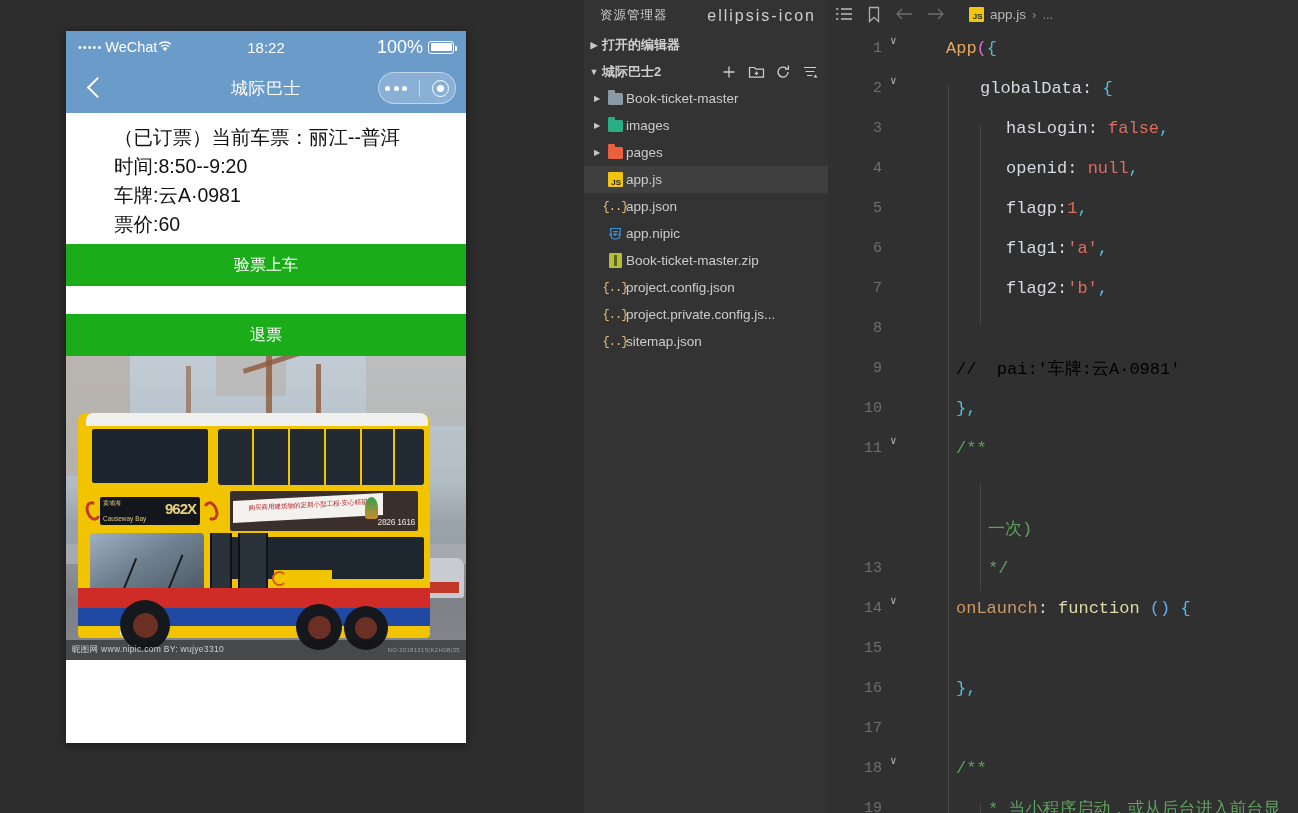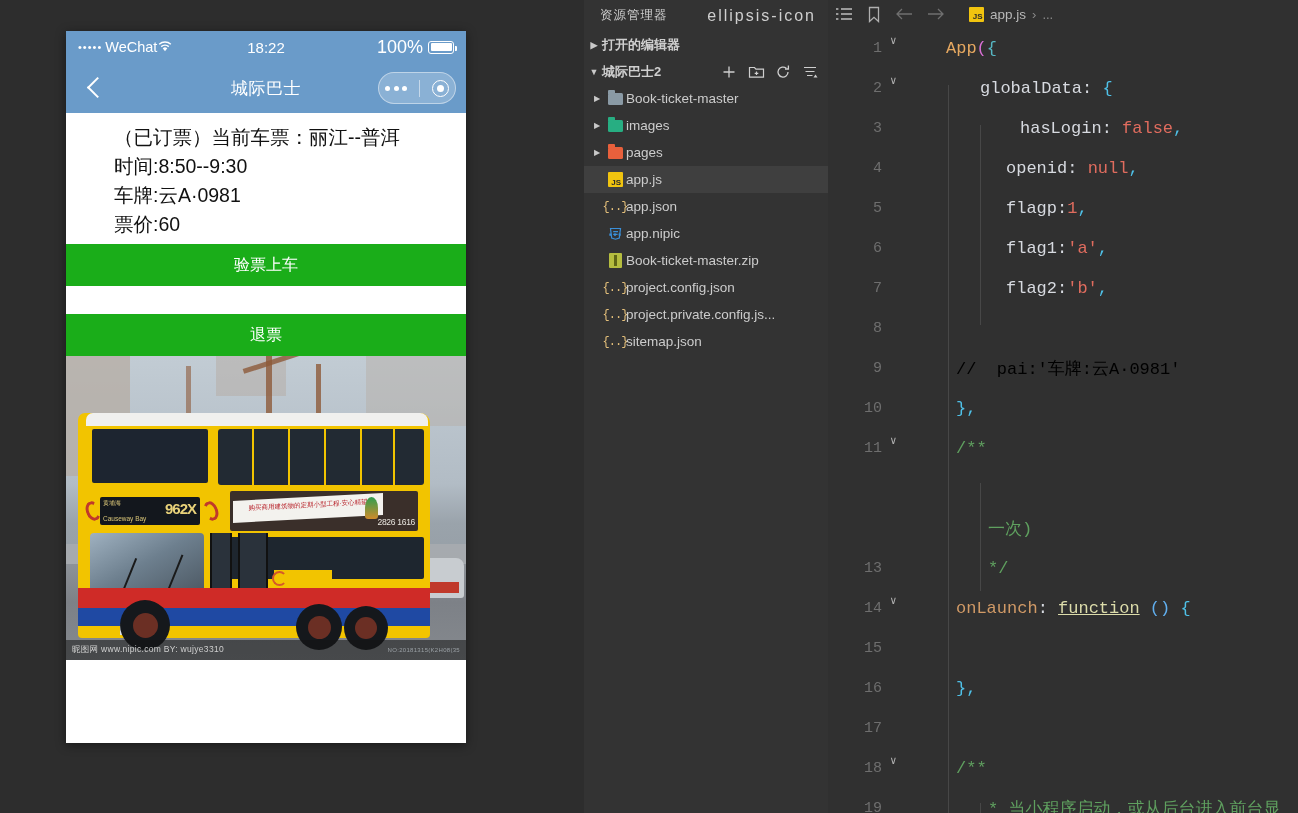--- a/index.html
+++ b/index.html
@@ -233,21 +233,21 @@
   .ln {
     position:absolute; left:0; width:54px; text-align:right; color:#6e6e6e; font-size:15px;
   }
   .fold {
     position:absolute; left:62px; top:6px; width:14px; color:#b0b0b0; font-size:11px; cursor:pointer;
   }
   .code-text {
     position:absolute; left:118px; font-size:17px; white-space:pre; letter-spacing:0px;
   }
   .guide { position:absolute; width:1px; background:#474747; }
-  .tok-fn { color:#dcdcaa;text-decoration:underline; }
+  .tok-fn { color:#dcdcaa; }
   .tok-app { color:#e6a860; }
   .tok-paren { color:#da70d6; }
   .tok-brace { color:#56b6c2; }
   .tok-brace2 { color:#4fc1e8; }
   .tok-prop { color:#d7dae0; }
   .tok-kw { color:#e06c5e; }
   .tok-num { color:#e06c5e; }
   .tok-str { color:#e06c5e; }
   .tok-comma { color:#4fc1e8; }
   .tok-comment { color:#5fa05f; }
@@ -294,21 +294,21 @@
             </span>
           <span class="cap-sep"></span>
           <span class="cap-circle">
               <i></i>
             </span>
         </div>
       </div>
 
       <div class="ticket-info">
         <div class="ti-first">（已订票）当前车票：丽江--普洱</div>
-        <div>时间:8:50--9:30</div>
+        <div>时间:8:50--9:20</div>
         <div>车牌:云A·0981</div>
         <div>票价:60</div>
       </div>
 
       <button class="btn-green">验票上车</button>
       <div class="btn-gap"></div>
       <button class="btn-green">退票</button>
 
       <div class="bus-photo">
         <div class="bp-sky"></div>
@@ -546,21 +546,21 @@
       </div>
 
       <div class="code-line" style="top:40px;position:absolute;width:100%">
         <span class="ln">2</span>
         <span class="fold">∨</span>
         <span class="code-text" style="left:152px"><span class="tok-prop">globalData</span><span class="tok-prop">:</span> <span class="tok-brace2">{</span></span>
       </div>
 
       <div class="code-line" style="top:80px;position:absolute;width:100%">
         <span class="ln">3</span>
-        <span class="code-text" style="left:192px"><span class="tok-prop">hasLogin</span><span class="tok-prop">:</span> <span class="tok-kw">false</span><span class="tok-comma">,</span></span>
+        <span class="code-text" style="left:178px"><span class="tok-prop">hasLogin</span><span class="tok-prop">:</span> <span class="tok-kw">false</span><span class="tok-comma">,</span></span>
       </div>
 
       <div class="code-line" style="top:120px;position:absolute;width:100%">
         <span class="ln">4</span>
         <span class="code-text" style="left:178px"><span class="tok-prop">openid</span><span class="tok-prop">:</span> <span class="tok-kw">null</span><span class="tok-comma">,</span></span>
       </div>
 
       <div class="code-line" style="top:160px;position:absolute;width:100%">
         <span class="ln">5</span>
         <span class="code-text" style="left:178px"><span class="tok-prop">flagp:</span><span class="tok-num">1</span><span class="tok-comma">,</span></span>

